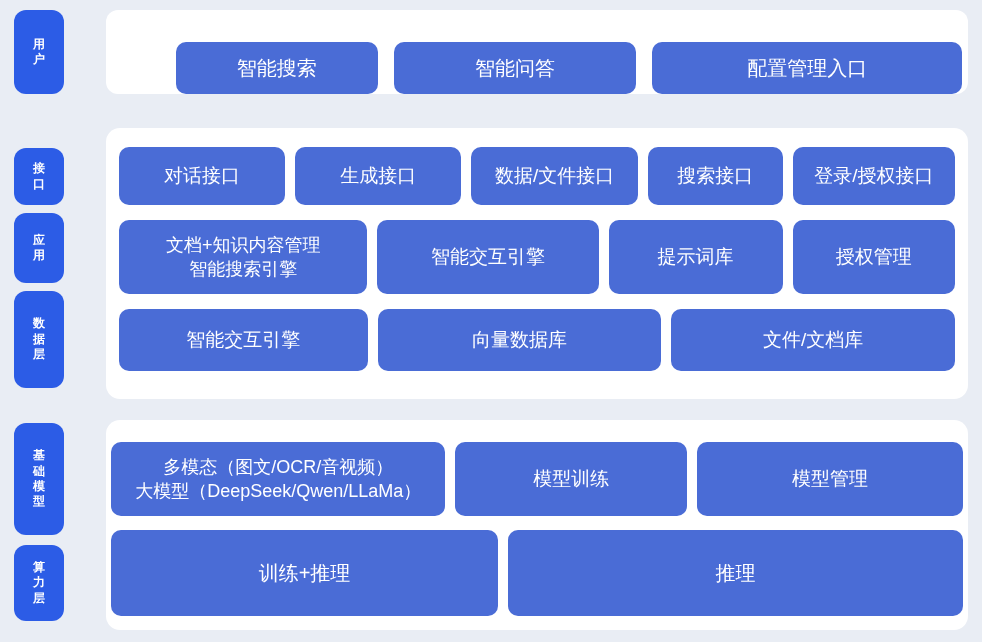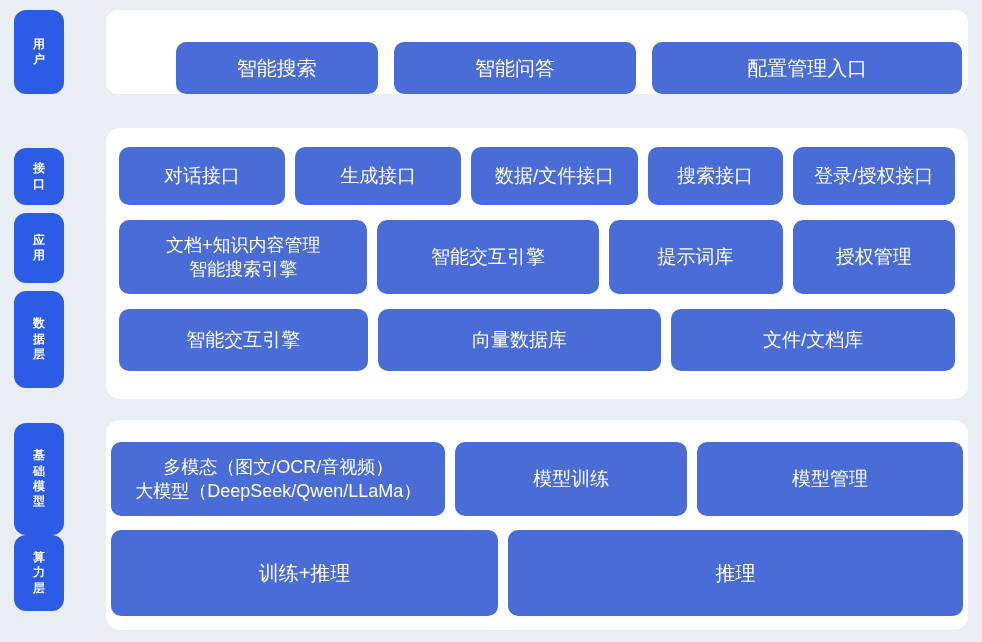--- a/index.html
+++ b/index.html
@@ -48,21 +48,21 @@
   .row1{width:100%;gap:16px;height:52px;}
   .row1 .btn{font-size:20px;}
   
   .sec2{margin-top:34px;height:262px;}
   .sec2 .label-col{padding-top:20px;gap:8px;}
   .lh57{height:57px;}.lh70{height:70px;}.lh97{height:97px;}
   .panel2{height:271px;display:flex;flex-direction:column;padding:19px 13px;gap:15px;}
   .h58{height:58px;}.h74{height:74px;}.h62{height:62px;}
   
   .sec3{margin-top:30px;height:210px;}
-  .sec3 .label-col{padding-top:3px;gap:0;}
+  .sec3 .label-col{padding-top:3px;gap:10px;}
   .lh112{height:112px;}.lh100{height:76px;}
   .panel3{height:210px;display:flex;flex-direction:column;padding:22px 5px 14px;gap:14px;}
   .h86{height:86px;}
   .row6 .btn{font-size:20px;}
   .btn .line2,.btn .line1{display:block;}
   .btn.two-line{font-size:18px;}
   
   .f138{flex:138 1 0;}.f166{flex:166 1 0;}.f170{flex:170 1 0;}
   .f178{flex:178 1 0;}.f202{flex:202 1 0;}.f226{flex:226 1 0;}
   .f230{flex:230 1 0;}.f243{flex:243 1 0;}.f254{flex:254 1 0;}

